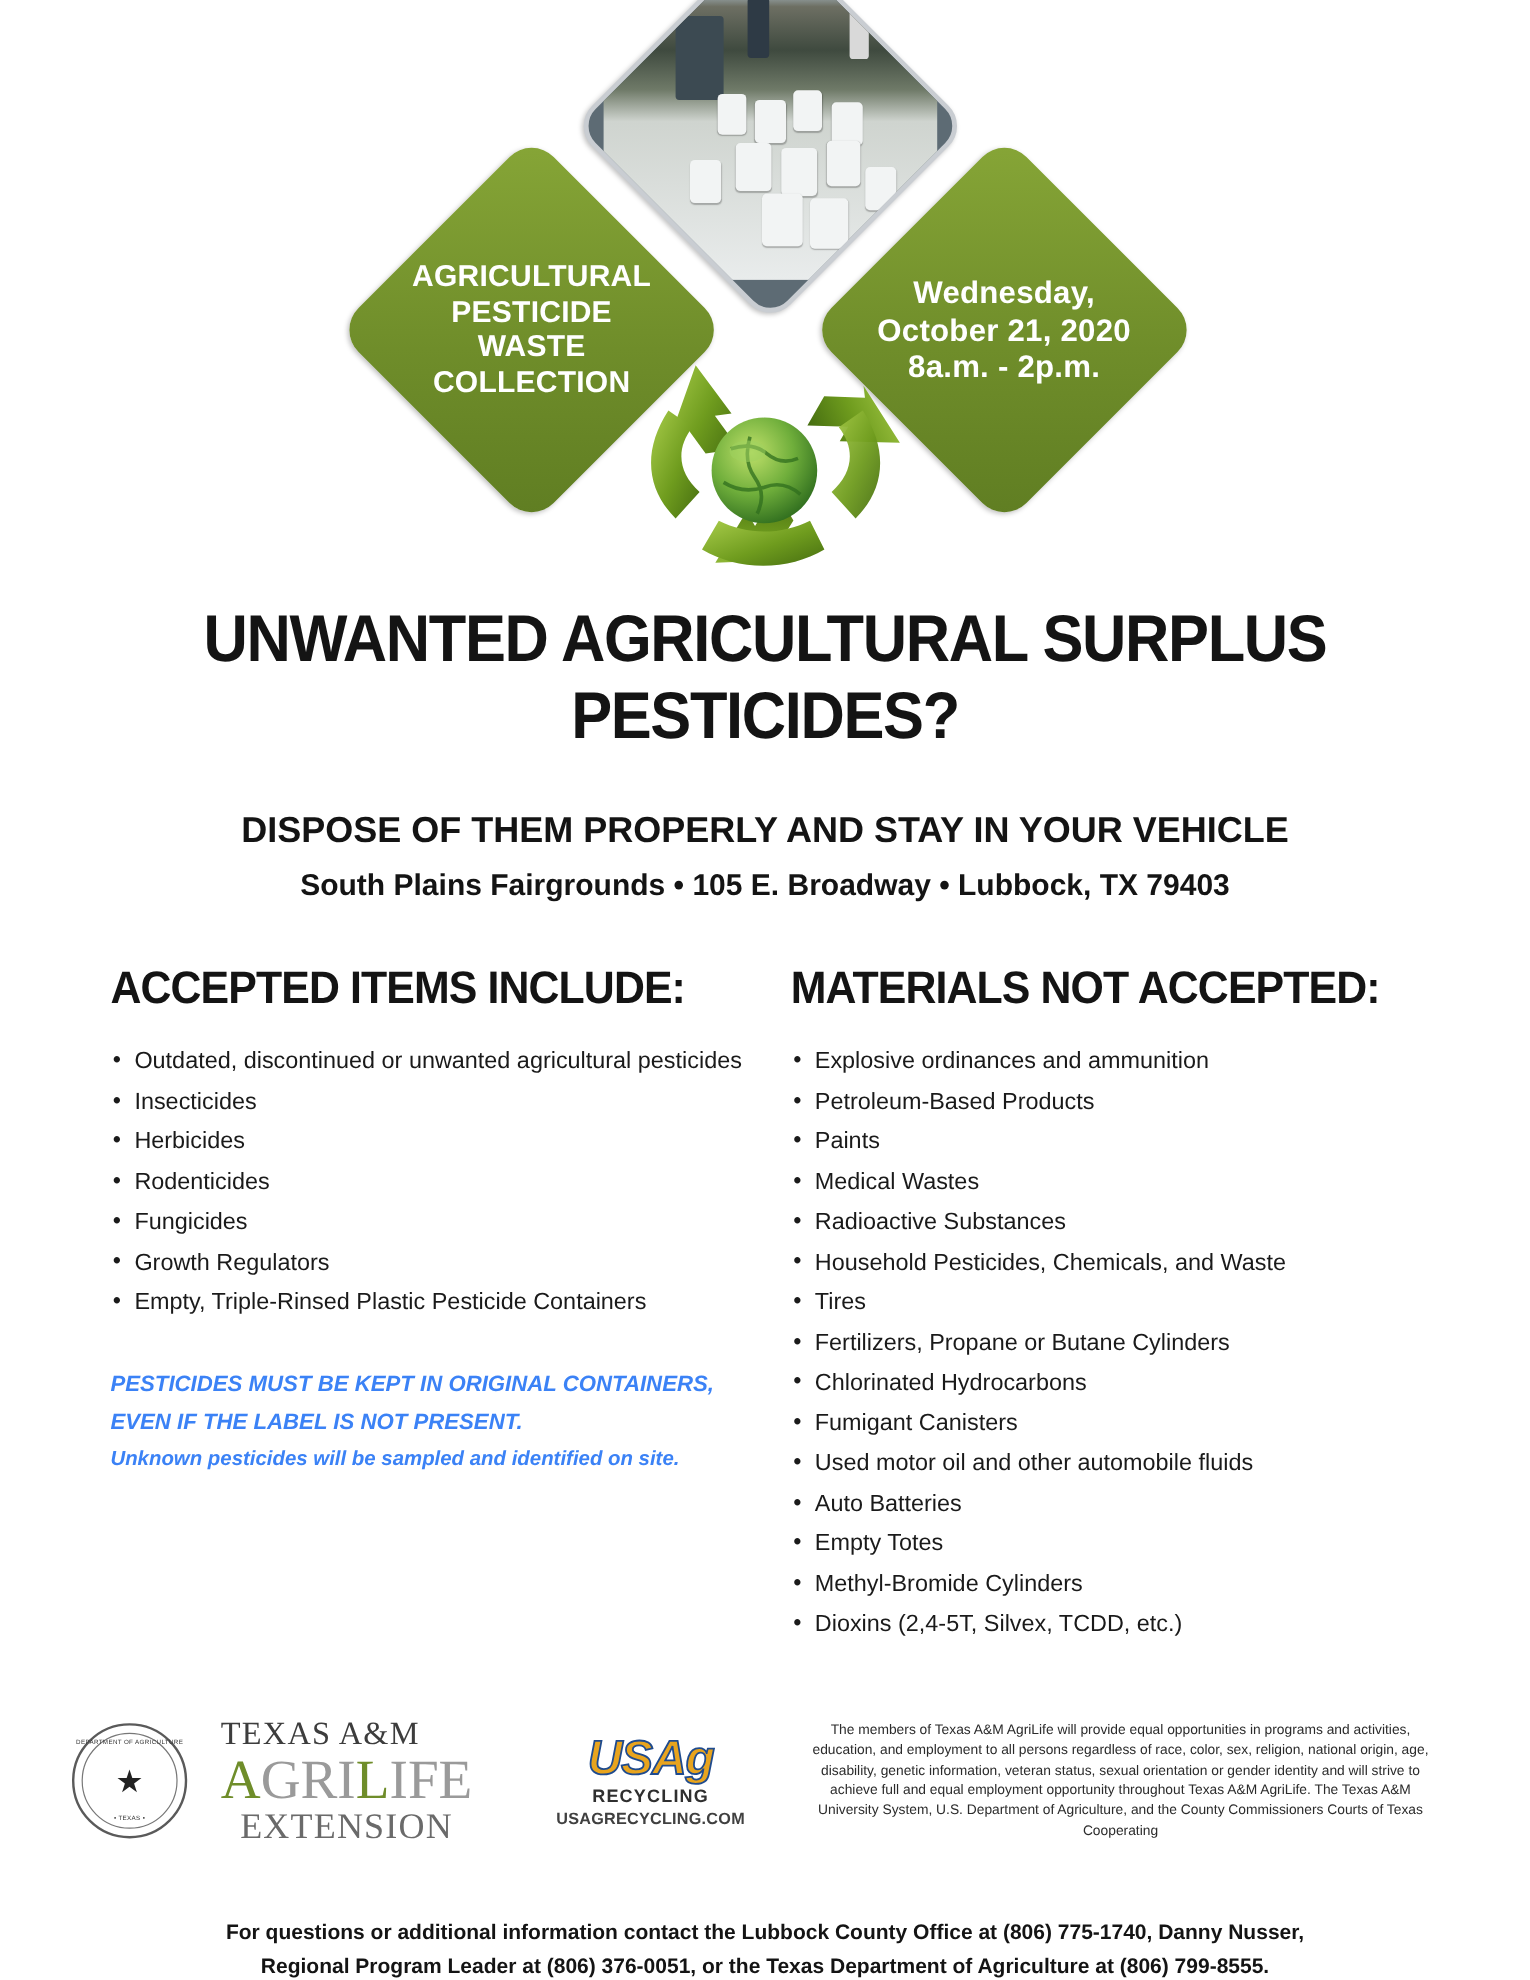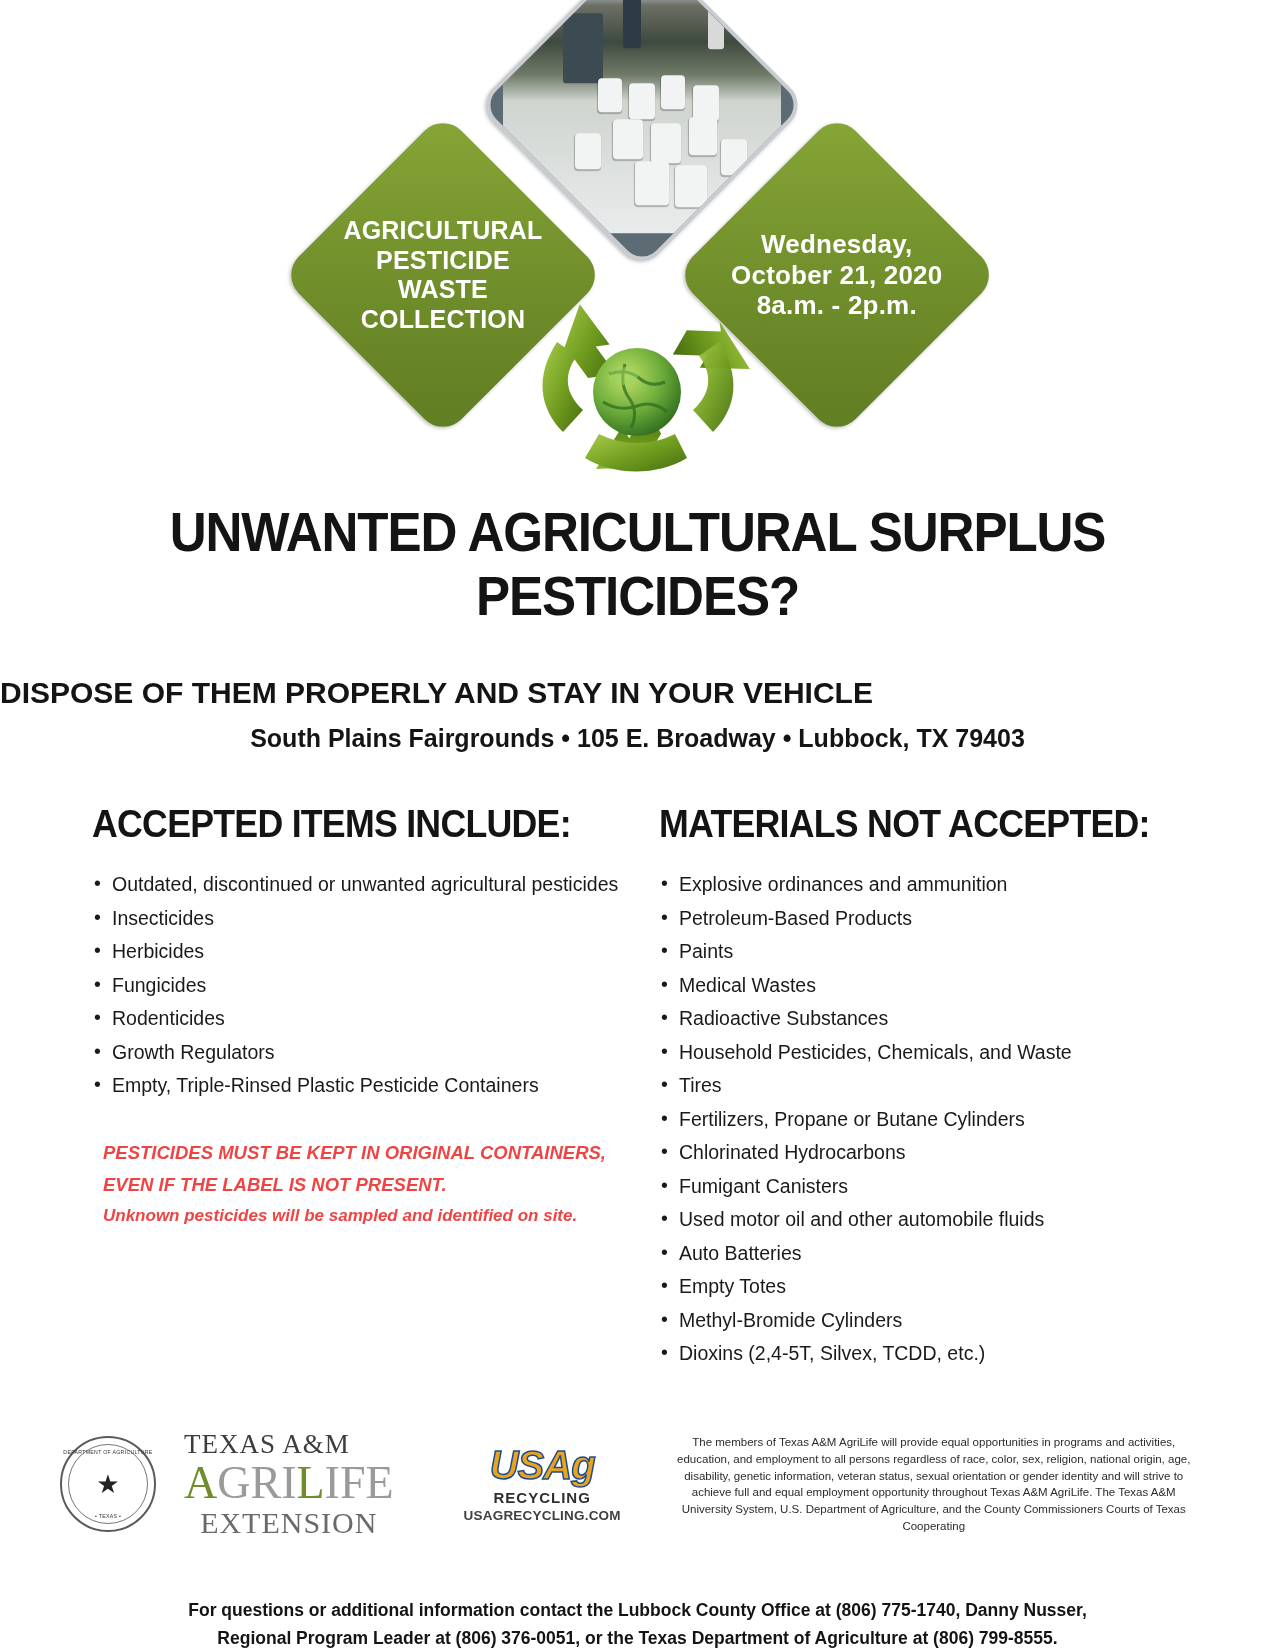--- a/index.html
+++ b/index.html
@@ -103,21 +103,21 @@
     font-family: "Liberation Sans", sans-serif;
     font-weight: bold;
     font-size: 55px;
     letter-spacing: -1.2px;
     transform: scaleX(0.93);
     margin: 0;
     padding: 0 0 4px 0;
     color: #141414;
   }
   .sub1 {
-    text-align: left;
+    text-align: center;
     font-weight: bold;
     font-size: 30px;
     margin-top: 44px;
     color: #141414;
   }
   .sub2 {
     text-align: center;
     font-weight: bold;
     font-size: 25px;
     margin-top: 14px;
@@ -159,26 +159,25 @@
     content: "\2022";
     position: absolute;
     left: 2px;
     top: -1px;
   }
   ul.items li.wrap {
     line-height: 1.72;
   }
   .note {
     margin-top: 34px;
-    color: #ef4444;
+    color: #3b82f6;
     font-weight: bold;
     font-style: italic;
     font-size: 18.5px;
     line-height: 1.75;
-    margin-left: 11px;
   }
   .note .small {
     font-size: 17px;
   }
 
   
   .footer-logos {
     display: flex;
     align-items: center;
     padding: 26px 70px 0 60px;
@@ -371,22 +370,22 @@
 <div class="sub2">South Plains Fairgrounds • 105 E. Broadway • Lubbock, TX 79403</div>
 
 <div class="columns">
 
   <div class="col-left">
     <div class="col-head">ACCEPTED ITEMS INCLUDE:</div>
     <ul class="items">
       <li class="wrap">Outdated, discontinued or unwanted agricultural pesticides</li>
       <li>Insecticides</li>
       <li>Herbicides</li>
+      <li>Rodenticides</li>
       <li>Fungicides</li>
-      <li>Rodenticides</li>
       <li>Growth Regulators</li>
       <li>Empty, Triple-Rinsed Plastic Pesticide Containers</li>
     </ul>
     <div class="note">
       <div>PESTICIDES MUST BE KEPT IN ORIGINAL CONTAINERS,</div>
       <div>EVEN IF THE LABEL IS NOT PRESENT.</div>
       <div class="small">Unknown pesticides will be sampled and identified on site.</div>
     </div>
   </div>
 

